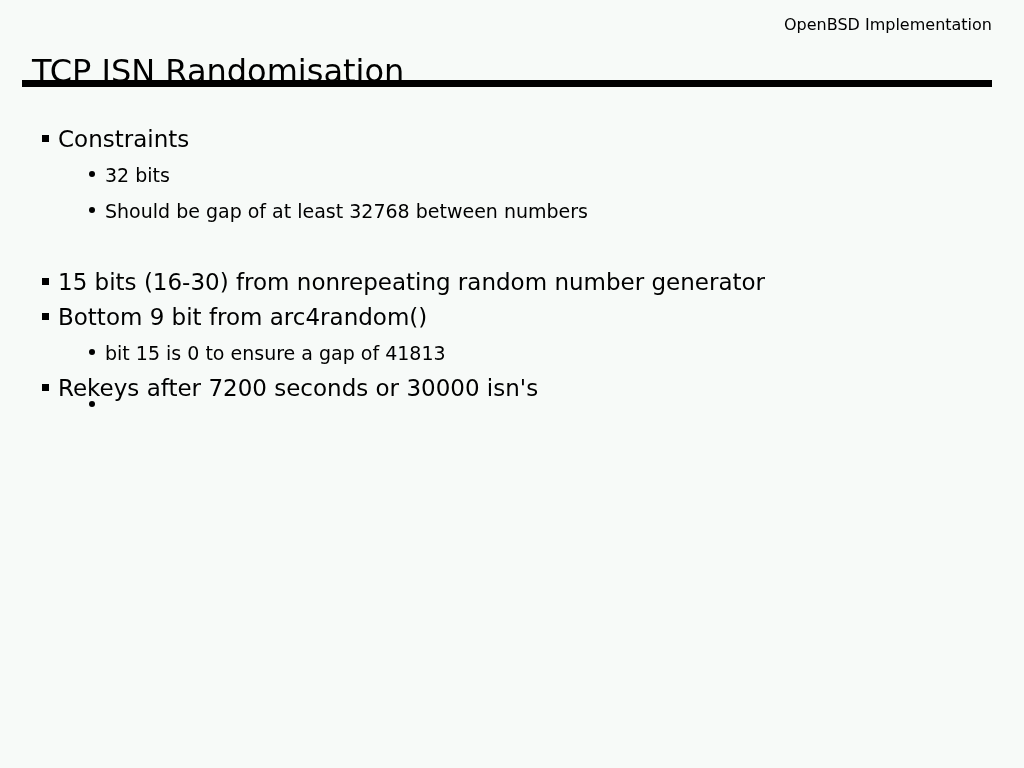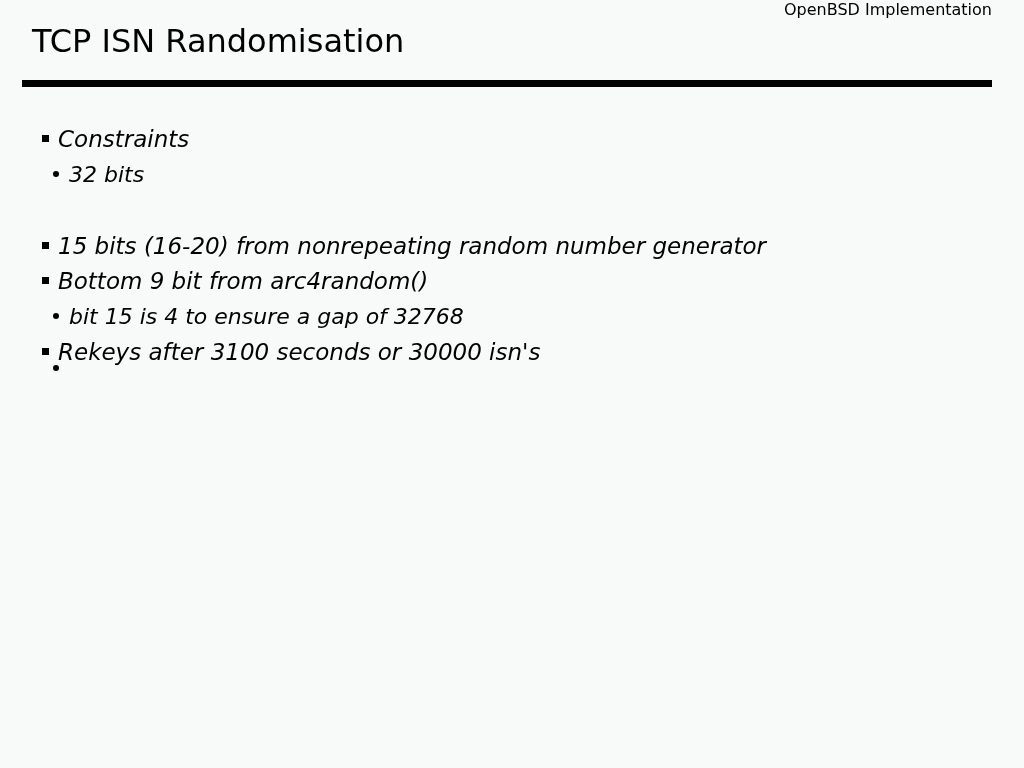--- a/index.html
+++ b/index.html
@@ -11,33 +11,33 @@
     height: 768px;
     background: #f7faf8;
     font-family: "DejaVu Sans", sans-serif;
     overflow: hidden;
     position: relative;
   }
 
   
   #slide-header {
     position: absolute;
-    top: 0;
+    top: 15px;
     left: 0;
     width: 992px;
     text-align: right;
     font-size: 16px;
     color: #000000;
     letter-spacing: 0px;
     white-space: nowrap;
   }
 
   #slide-title {
     position: absolute;
-    top: 24px;
+    top: 54px;
     left: 32px;
     font-size: 32px;
     color: #000000;
     white-space: nowrap;
     line-height: 1.1;
   }
 
   #title-rule {
     position: absolute;
     top: 80px;
@@ -62,22 +62,22 @@
     white-space: nowrap;
   }
 
   .bullet-row.level-1 {
     padding-left: 42px;
     font-size: 23px;
     line-height: 35px;
   }
 
   .bullet-row.level-2 {
-    padding-left: 53px;
-    font-size: 22px;
+    padding-left: 89px;
+    font-size: 19px;
     line-height: 36px;
   }
 
   .marker {
     display: inline-block;
     flex: 0 0 auto;
     color: #000000;
   }
 
   .marker.square {
@@ -94,21 +94,20 @@
     height: 6px;
     border-radius: 50%;
     background: #000000;
     margin-right: 10px;
     position: relative;
     top: -5px;
   }
 
   .bullet-text {
     display: inline-block;
-    font-style: italic;
   }
 
   .spacer-row {
     height: 36px;
   }
 </style>
 </head>
 <body>
 
 <div>
@@ -121,35 +120,39 @@
 
   <div id="slide-body">
       <div class="bullet-row level-1">
         <span class="marker square"></span>
         <span class="bullet-text">Constraints</span>
       </div>
       <div class="bullet-row level-2">
         <span class="marker disc"></span>
         <span class="bullet-text">32 bits</span>
       </div>
+      <div class="bullet-row level-2">
+        <span class="marker disc"></span>
+        <span class="bullet-text">Should be gap of at least 32768 between numbers</span>
+      </div>
       <div class="spacer-row"></div>
       <div class="bullet-row level-1">
         <span class="marker square"></span>
-        <span class="bullet-text">15 bits (16-20) from nonrepeating random number generator</span>
+        <span class="bullet-text">15 bits (16-30) from nonrepeating random number generator</span>
       </div>
       <div class="bullet-row level-1">
         <span class="marker square"></span>
         <span class="bullet-text">Bottom 9 bit from arc4random()</span>
       </div>
       <div class="bullet-row level-2">
         <span class="marker disc"></span>
-        <span class="bullet-text">bit 15 is 4 to ensure a gap of 32768</span>
+        <span class="bullet-text">bit 15 is 0 to ensure a gap of 41813</span>
       </div>
       <div class="bullet-row level-1">
         <span class="marker square"></span>
-        <span class="bullet-text">Rekeys after 3100 seconds or 30000 isn's</span>
+        <span class="bullet-text">Rekeys after 7200 seconds or 30000 isn's</span>
       </div>
       <div class="bullet-row level-2">
         <span class="marker disc"></span>
       </div>
     </div>
 
 </div>
 
 </body></html>

